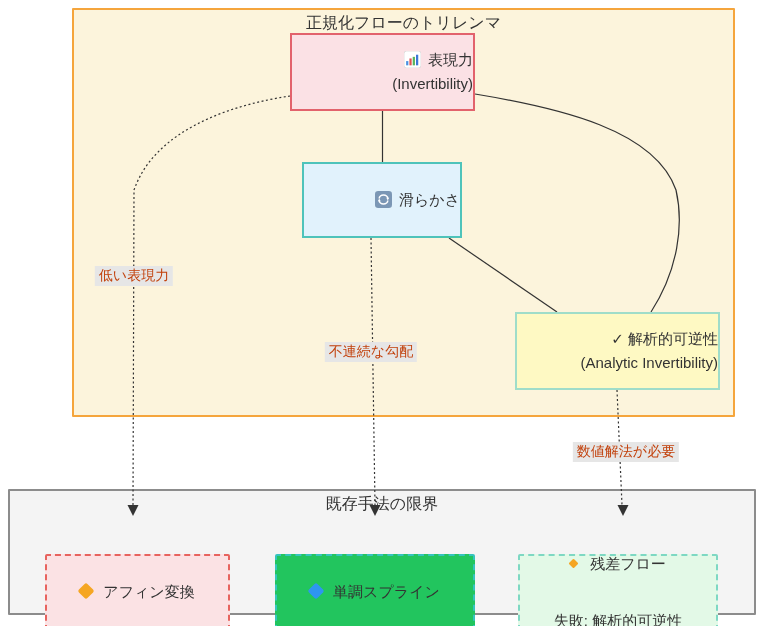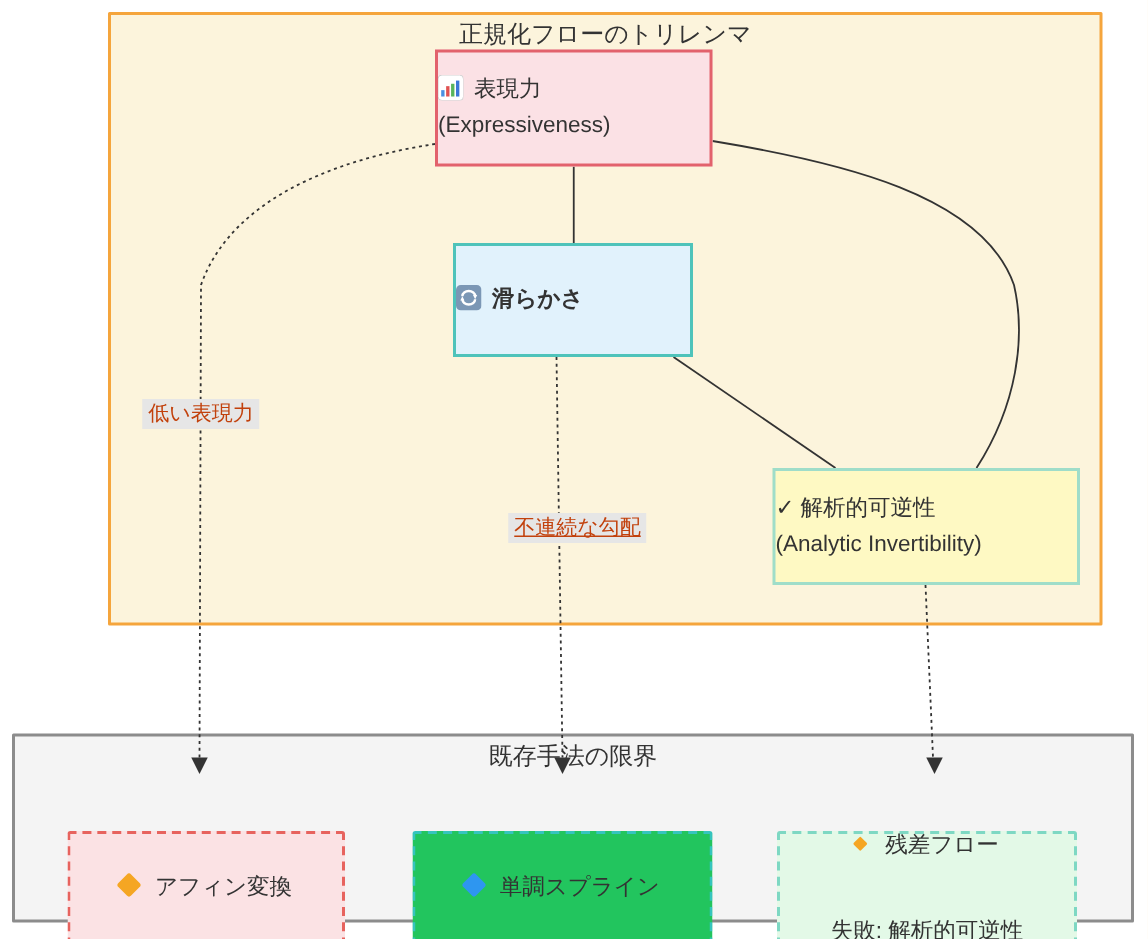--- a/index.html
+++ b/index.html
@@ -13,26 +13,26 @@
     background:#FCF4DC;border:2px solid #F5A53C;}
   .limitations-container{left:8px;top:489px;width:748px;height:126px;
     background:#F4F4F4;border:2px solid #8C8C8C;}
   .container-title{position:absolute;top:3px;left:0;right:0;text-align:center;
     font-size:16px;color:#333333;}
   .edges{position:absolute;left:0;top:0;pointer-events:none;}
   .edges .solid{stroke:#333333;stroke-width:1.2;fill:none;}
   .edges .dotted{stroke:#333333;stroke-width:1.2;fill:none;stroke-dasharray:2 2.5;}
   .edges .head{fill:#333333;stroke:none;}
   .node{position:absolute;box-sizing:border-box;display:flex;flex-direction:column;
-    align-items:flex-start;justify-content:center;text-align:center;
+    align-items:flex-end;justify-content:center;text-align:center;
     font-size:15px;line-height:1.6;}
   .node-expressiveness{left:290px;top:33px;width:185px;height:78px;
     background:#FBE1E5;border:2px solid #E2626C;}
   .node-smoothness{left:302px;top:162px;width:160px;height:76px;
-    background:#E1F2FC;border:2px solid #4EC3BA;font-weight:bold;}
+    background:#E1F2FC;border:2px solid #4EC3BA;}
   .node-invertibility{left:515px;top:312px;width:205px;height:78px;
     background:#fef9c3;border:2px solid #9FDDC9;}
   .lim-box{position:absolute;top:515px;height:77px;box-sizing:border-box;
     display:flex;flex-direction:column;align-items:center;justify-content:center;
     text-align:center;font-size:15px;line-height:1.65;border-radius:2px;margin-top:39px;}
   .lim-affine{left:45px;width:185px;background:#FBE2E4;border:2px dashed #E7635E;}
   .lim-spline{left:275px;width:200px;background:#22c55e;border:2px dashed #35C4BE;}
   .lim-residual{left:518px;width:200px;background:#E3F9E7;border:2px dashed #7ED8C3;gap:32px;}
   .edge-label{position:absolute;transform:translate(-50%,-50%);
     background:#E6E6E6;padding:1px 4px;font-size:14px;white-space:nowrap;color:#c2410c;}
@@ -72,21 +72,21 @@
       <span class="icon">
         <svg width="17" height="17" viewBox="0 0 16 16">
           <rect width="16" height="16" rx="2.5" fill="#ffffff" stroke="#cfcfcf" stroke-width="0.6"></rect>
           <rect x="2" y="9.5" width="2.1" height="4" fill="#4A90E2"></rect>
           <rect x="5.1" y="7" width="2.1" height="6.5" fill="#E05252"></rect>
           <rect x="8.2" y="5.5" width="2.1" height="8" fill="#58B45C"></rect>
           <rect x="11.3" y="3.5" width="2.1" height="10" fill="#3B77D8"></rect>
         </svg>
       </span><span>表現力</span>
     </div>
-    <div class="nline">(Expressiveness)</div>
+    <div class="nline">(Invertibility)</div>
   </div>
 
   <div class="node node-smoothness">
     <div class="nline">
       <span class="icon">
         <svg width="17" height="17" viewBox="0 0 16 16">
           <rect width="16" height="16" rx="3" fill="#7B97B5"></rect>
           <path d="M4 7 A4 3.2 0 0 1 12 7" fill="none" stroke="#ffffff" stroke-width="1.5"></path>
           <polygon points="10.7,6.3 13.3,6.3 12,9" fill="#ffffff"></polygon>
           <path d="M12 9 A4 3.2 0 0 1 4 9" fill="none" stroke="#ffffff" stroke-width="1.5"></path>
@@ -114,15 +114,16 @@
   </div>
 
   <div class="lim-box lim-residual">
     <div class="nline">
       <span class="diamond diamond-sm-orange"></span><span>残差フロー</span>
     </div>
     <div class="nline">失敗: 解析的可逆性</div>
   </div>
 
   <div class="edge-label" style="left:134px;top:276px;">低い表現力</div>
-  <div class="edge-label" style="left:385px;top:352px;text-decoration:underline;">不連続な勾配</div>
+  <div class="edge-label" style="left:371px;top:352px;">不連続な勾配</div>
+  <div class="edge-label" style="left:626px;top:452px;">数値解法が必要</div>
 
 </div>
 
 </body></html>

